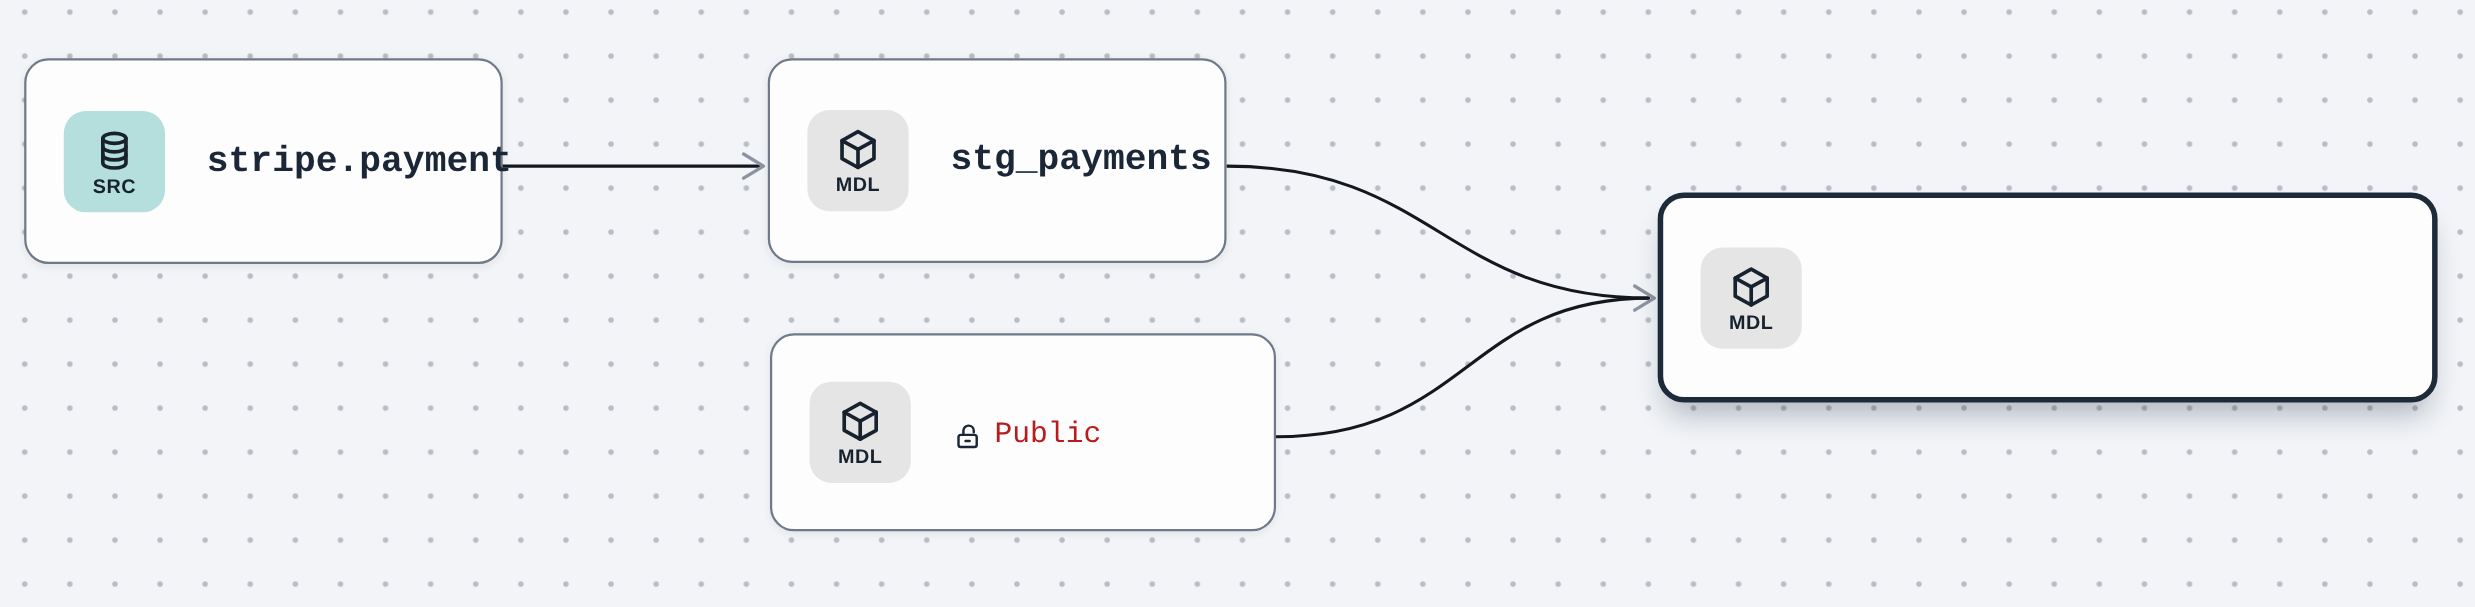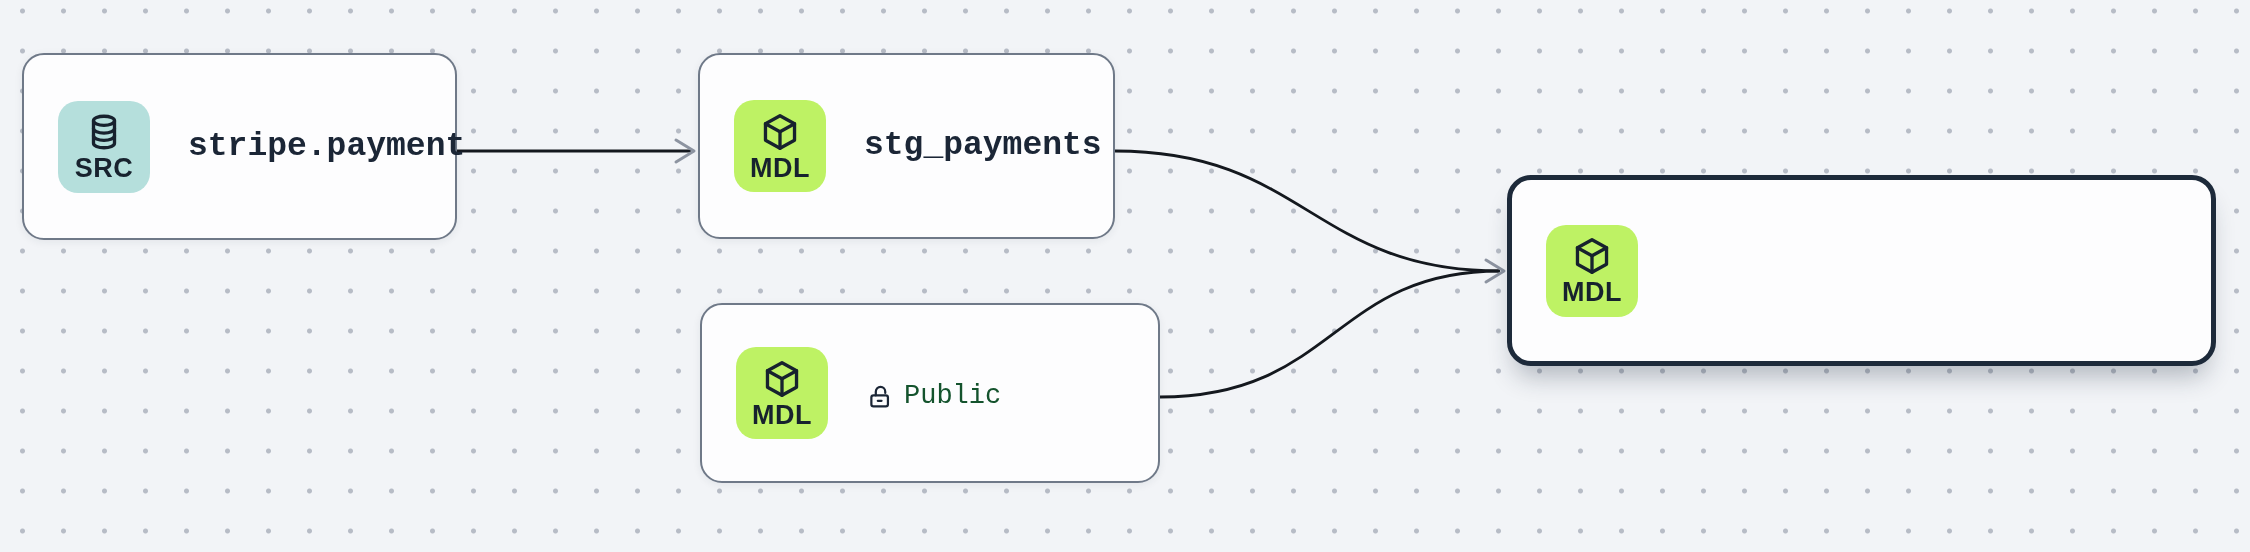--- a/index.html
+++ b/index.html
@@ -64,25 +64,25 @@
     height: 92px;
     margin-left: 34px;
     border-radius: 20px;
     display: flex;
     flex-direction: column;
     align-items: center;
     justify-content: center;
     gap: 2px;
   }
   .badge.src { background: #b5dfdc; }
-  .badge.mdl { background: #bef264; }
+  .badge.mdl { background: #e5e5e5; }
   .badge .badge-icon { display: block; height: 42px; }
   .badge .badge-icon svg { display: block; }
   .badge-label {
-    font-size: 27px;
+    font-size: 18px;
     font-weight: 600;
     letter-spacing: 0.5px;
     color: #17222e;
     line-height: 1;
   }
 
   .node-text {
     margin-left: 38px;
     margin-right: 30px;
     display: flex;
@@ -101,21 +101,21 @@
     display: flex;
     align-items: center;
     gap: 10px;
     margin-top: 7px;
   }
   .meta-icon { display: block; height: 28px; }
   .meta-icon svg { display: block; }
   .meta-label {
     font-size: 27px;
     font-weight: 500;
-    color: #14532d;
+    color: #b91c1c;
     line-height: 1;
     white-space: nowrap;
   }
 </style>
 </head>
 <body>
 
 <div class="canvas">
 
   <svg class="edges" viewBox="0 0 2250 552" xmlns="http://www.w3.org/2000/svg">

